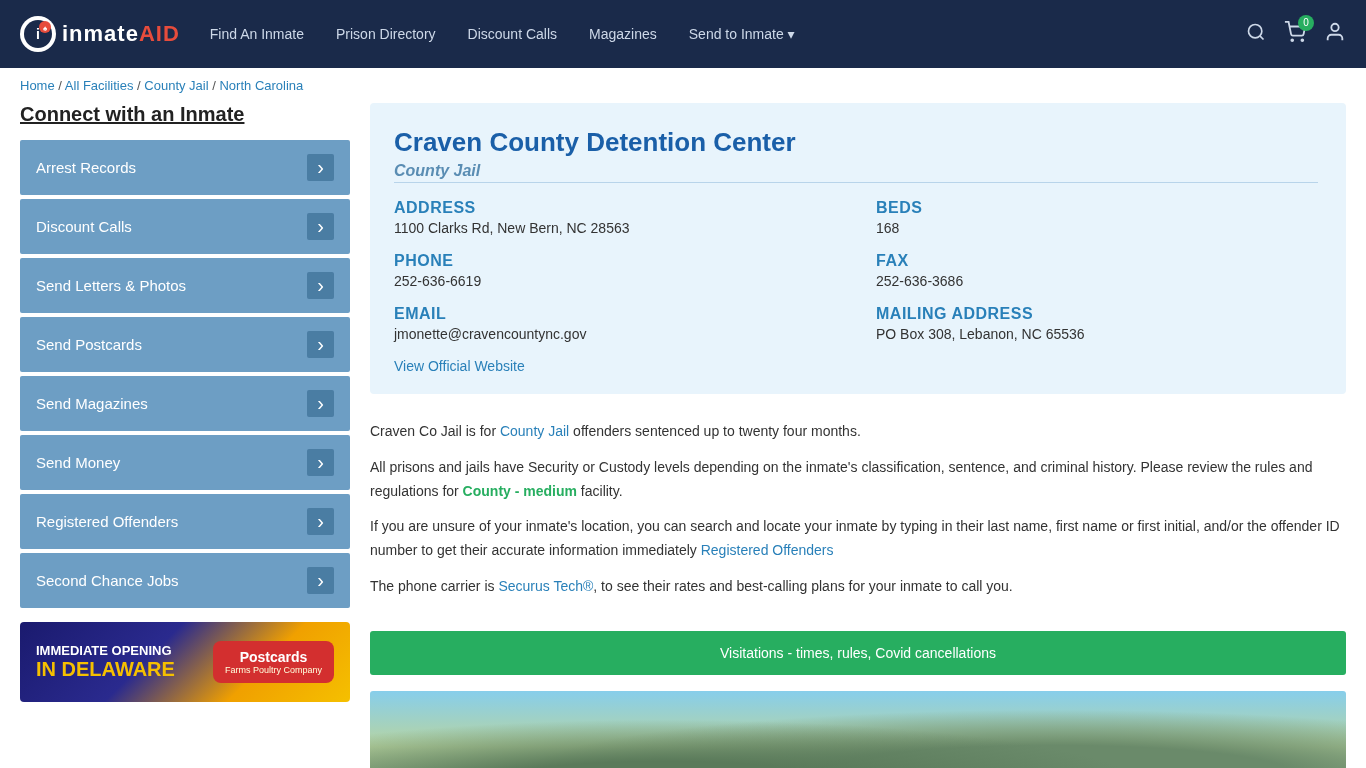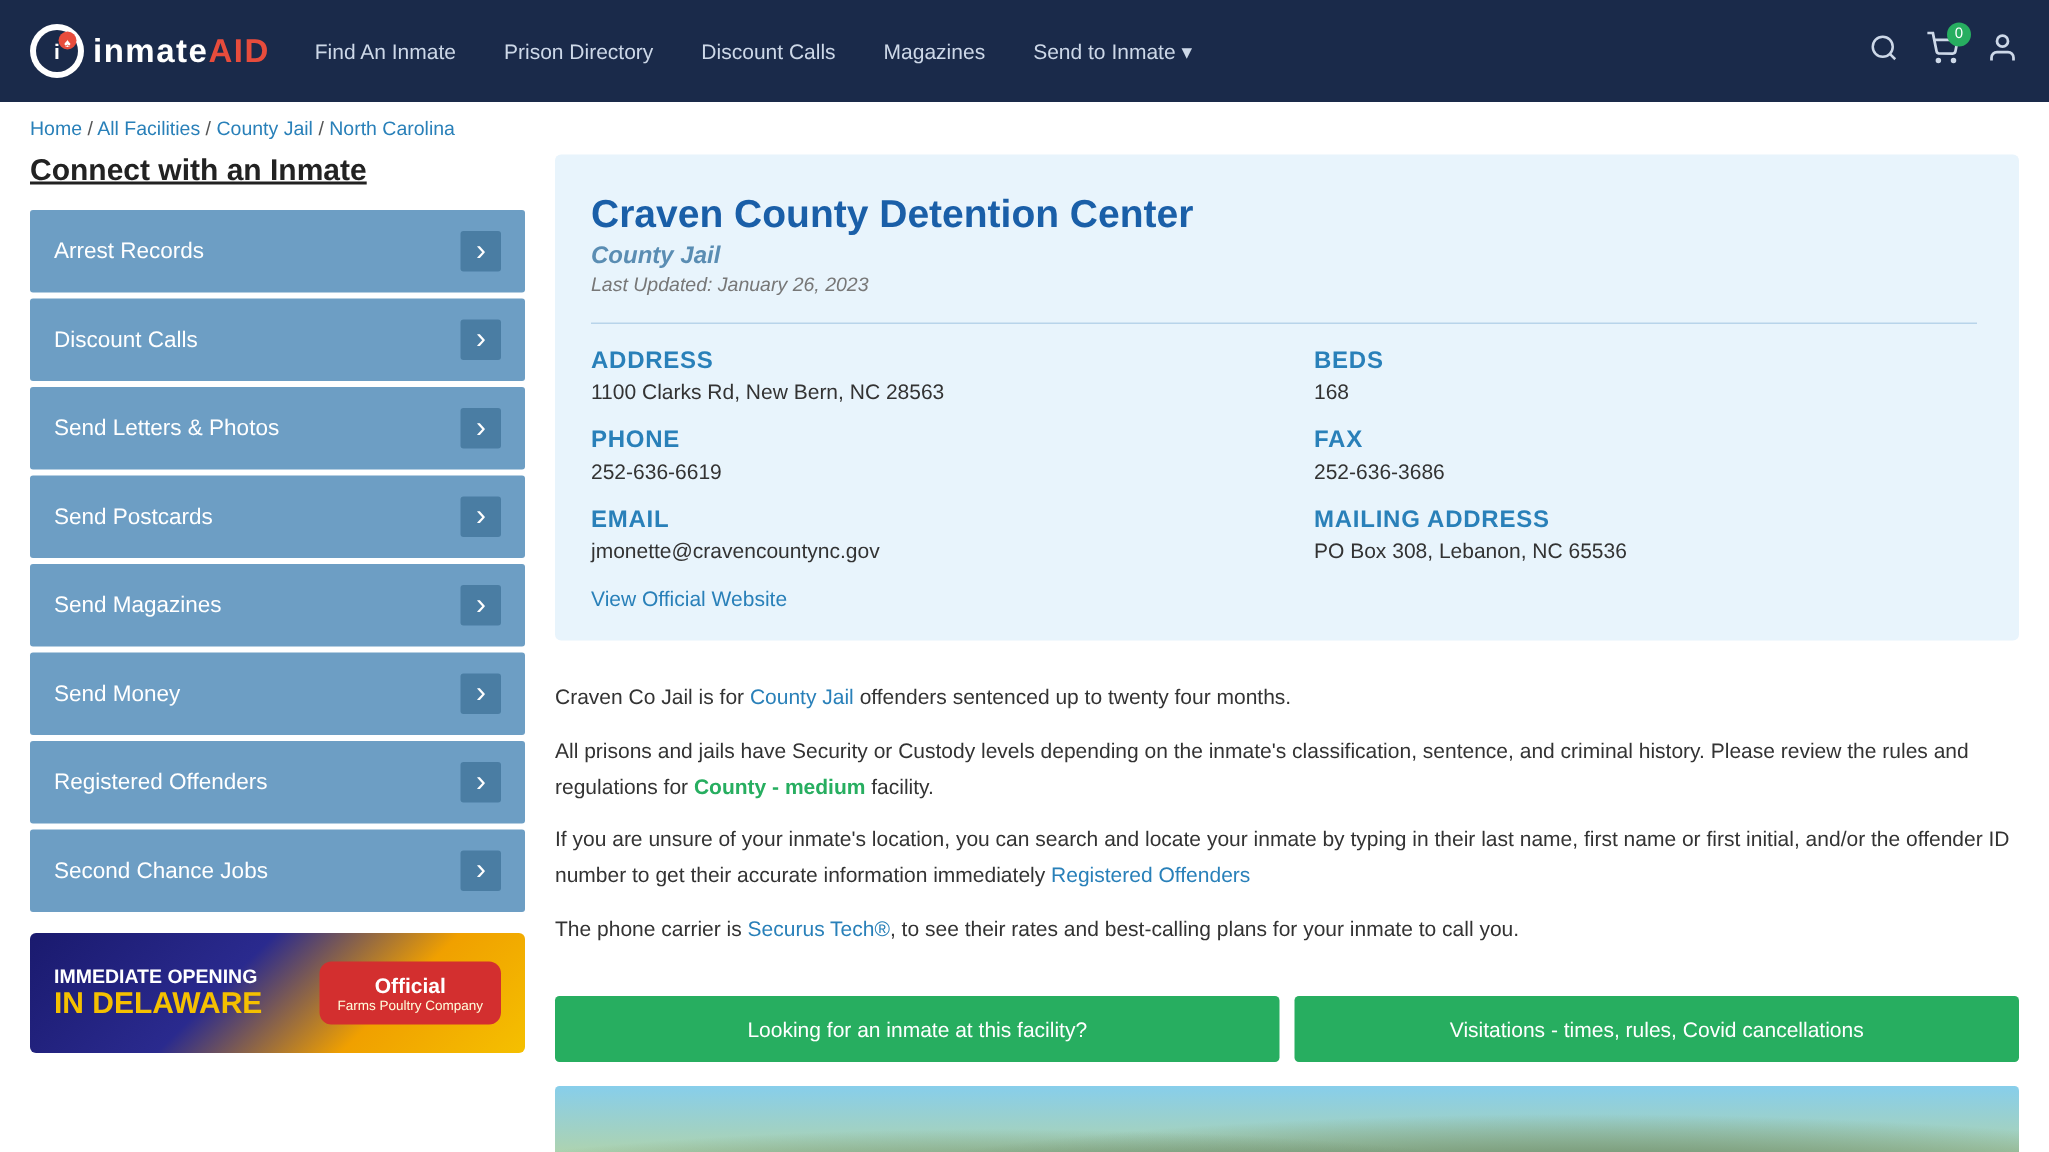--- a/index.html
+++ b/index.html
@@ -391,32 +391,31 @@
         <span>Second Chance Jobs</span>
         <span class="arrow">›</span>
       </div>
     </div>
     <div class="sidebar-ad">
       <div class="ad-text">
         <div class="ad-immediate">IMMEDIATE OPENING</div>
         <div class="ad-delaware">IN DELAWARE</div>
       </div>
       <div class="ad-logo-area">
-        <div class="ad-logo-name">Official</div>
+        <div class="ad-logo-name">Postcards</div>
         <div class="ad-logo-sub">Farms Poultry Company</div>
       </div>
     </div>
   </aside>
 
   <main class="content">
 
     <div class="facility-card">
       <h1 class="facility-name">Craven County Detention Center</h1>
       <div class="facility-type">County Jail</div>
-      <div class="facility-updated">Last Updated: January 26, 2023</div>
 
       <div class="facility-info-grid">
         <div class="info-block">
           <div class="info-label">ADDRESS</div>
           <div class="info-value">1100 Clarks Rd, New Bern, NC 28563</div>
         </div>
         <div class="info-block">
           <div class="info-label">BEDS</div>
           <div class="info-value">168</div>
         </div>
@@ -451,21 +450,20 @@
       </p>
       <p>
         If you are unsure of your inmate's location, you can search and locate your inmate by typing in their last name, first name or first initial, and/or the offender ID number to get their accurate information immediately <a class="desc-link" href="#">Registered Offenders</a>
       </p>
       <p>
         The phone carrier is <a class="desc-link" href="#">Securus Tech®</a>, to see their rates and best-calling plans for your inmate to call you.
       </p>
     </div>
 
     <div class="action-buttons">
-      <button class="action-btn">Looking for an inmate at this facility?</button>
       <button class="action-btn">Visitations - times, rules, Covid cancellations</button>
     </div>
 
     <div class="aerial-image">
       <div class="aerial-overlay"></div>
     </div>
 
   </main>
 </div>
 

